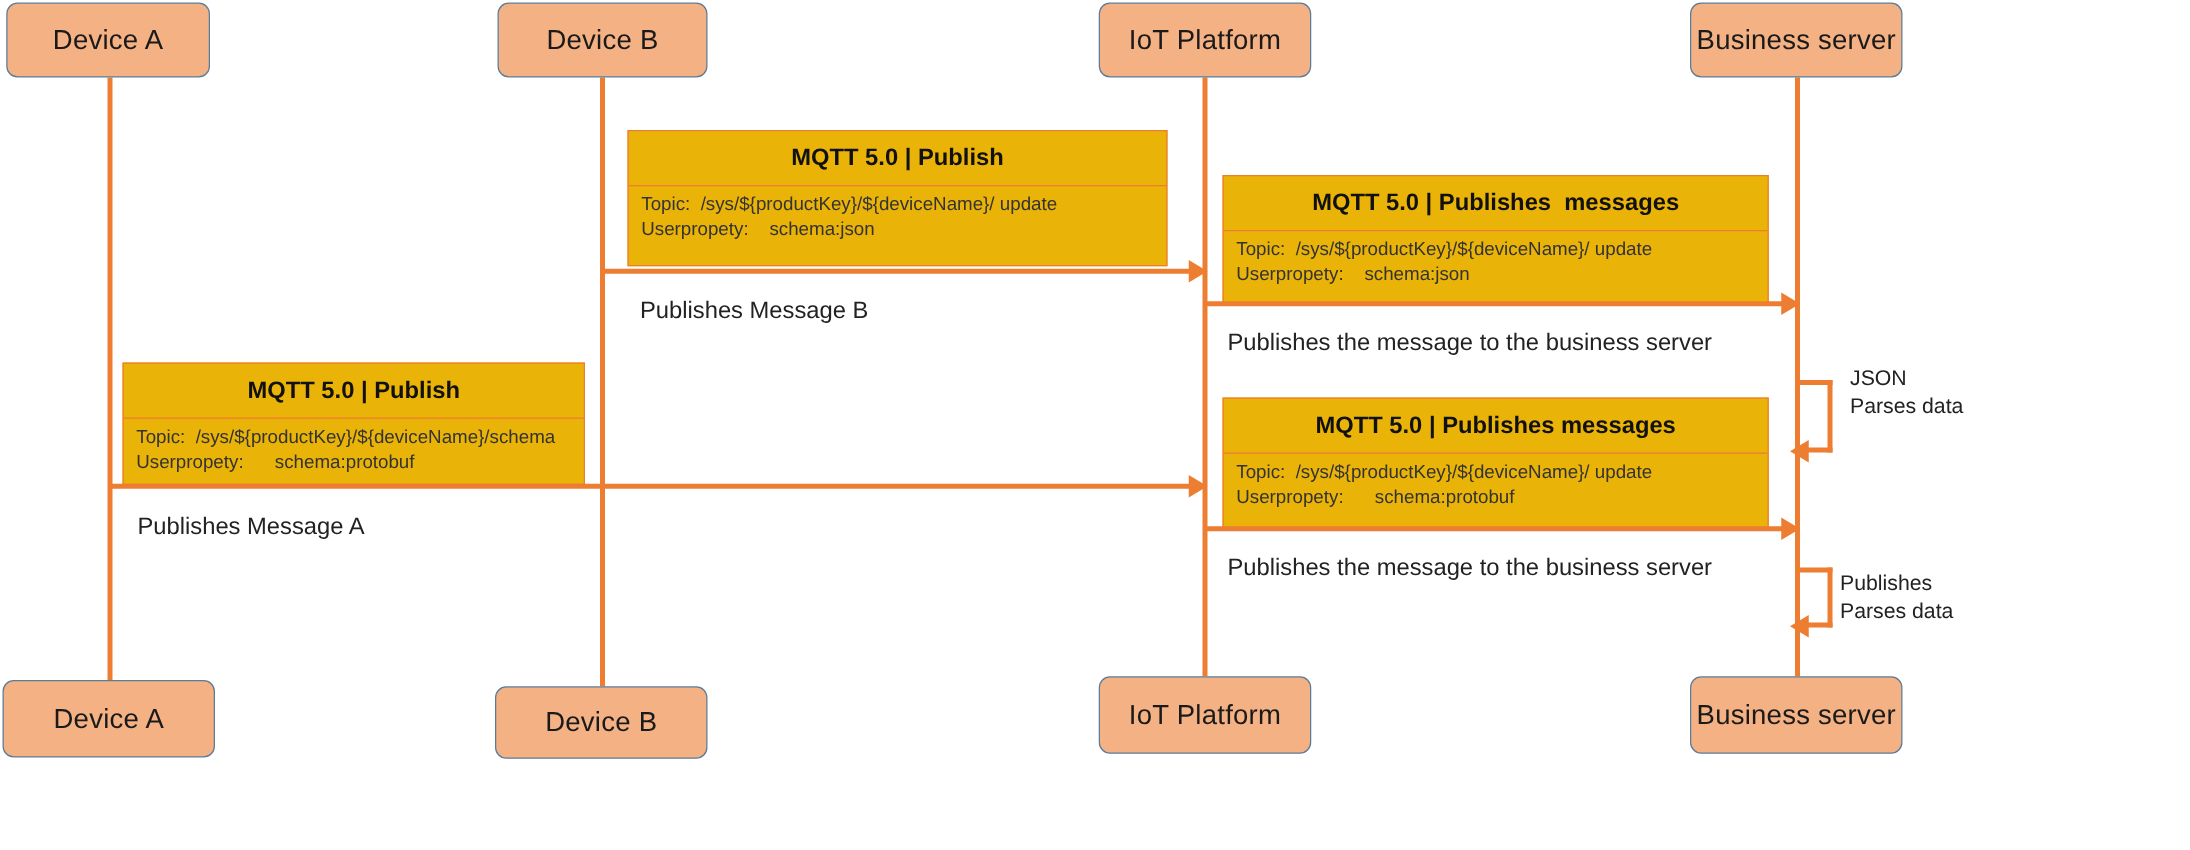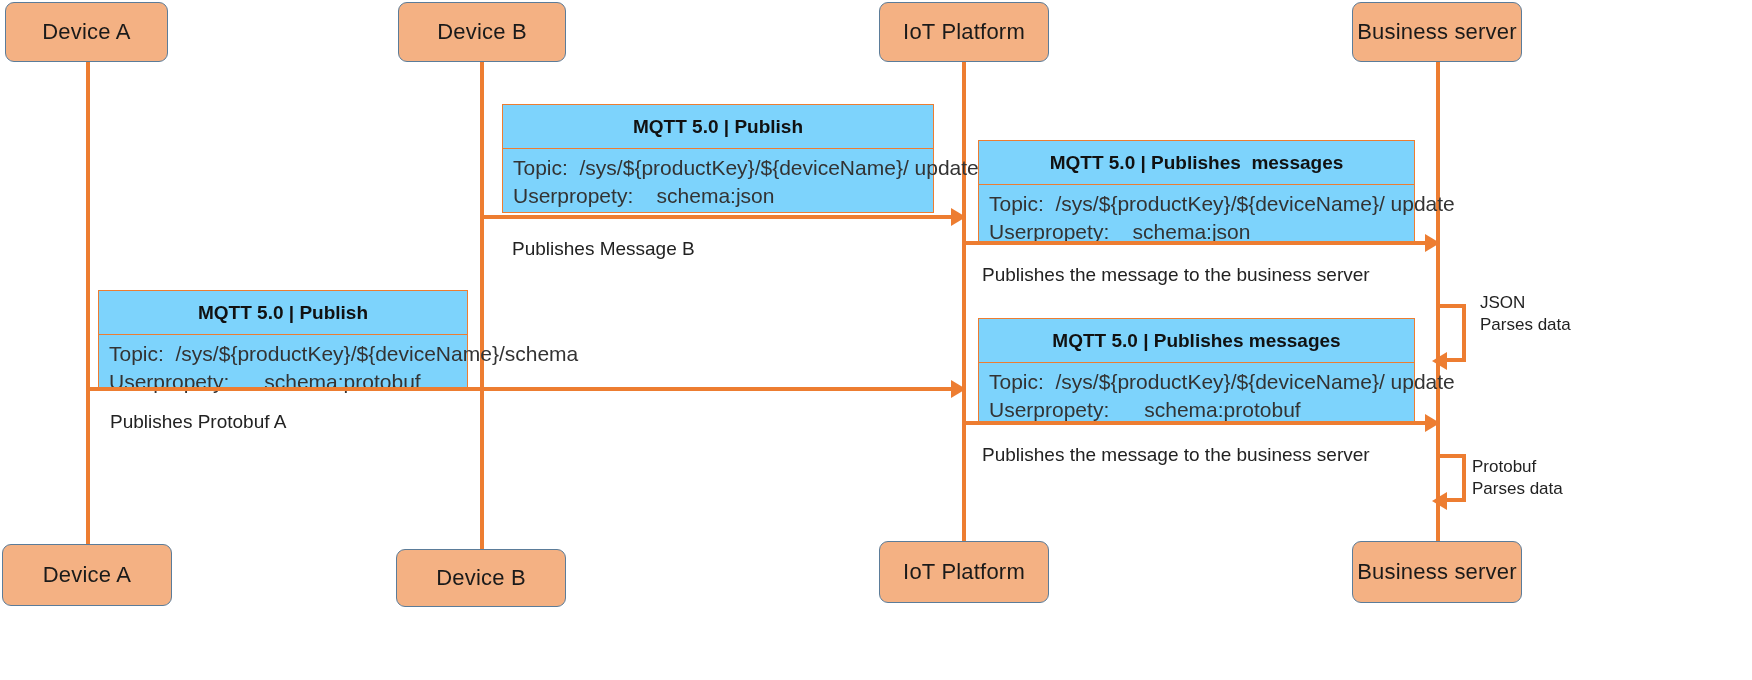--- a/index.html
+++ b/index.html
@@ -9,27 +9,27 @@
   
   .actor{position:absolute;box-sizing:border-box;background:#F4B183;
          border:1.5px solid #5B7C99;border-radius:9px;
          display:flex;align-items:center;justify-content:center;
          font-size:22px;color:#1a1a1a;letter-spacing:.2px;white-space:nowrap;}
 
   
   .lifeline{position:absolute;width:4px;background:#ED7D31;}
 
   
-  .msgbox{position:absolute;box-sizing:border-box;background:#7dd3fc;
+  .msgbox{position:absolute;box-sizing:border-box;background:#eab308;
           border:1.4px solid #ED7D31;}
   .msgbox .mhead{box-sizing:border-box;border-bottom:1.4px solid #ED7D31;
                  font-weight:bold;font-size:19px;color:#111;
                  display:flex;align-items:center;justify-content:center;
                  height:44px;padding:0 10px;white-space:pre;}
-  .msgbox .mbody{padding:5px 0 6px 10px;font-size:21px;color:#333;line-height:1.32;}
+  .msgbox .mbody{padding:5px 0 6px 10px;font-size:15px;color:#333;line-height:1.32;}
   .msgbox .mbody div{white-space:pre;}
 
   
   .arrow{position:absolute;height:4px;background:#ED7D31;}
   .ahead{position:absolute;width:0;height:0;
          border-top:9px solid transparent;border-bottom:9px solid transparent;
          border-left:15px solid #ED7D31;}
   .alabel{position:absolute;font-size:19px;color:#222;white-space:nowrap;margin-top:14px;}
 
   
@@ -109,33 +109,33 @@
 
   <div class="msgbox" style="left:98px; top:290px; width:370px; height:98px;">
     <div class="mhead">MQTT 5.0 | Publish</div>
     <div class="mbody">
       <div>Topic:  /sys/${productKey}/${deviceName}/schema</div>
       <div>Userpropety:      schema:protobuf</div>
     </div>
   </div>
   <div class="arrow" style="left:88px; top:387px; width:876px;"></div>
   <div class="ahead" style="left:951px; top:380px;"></div>
-  <div class="alabel" style="left:110px; top:397px;">Publishes Protobuf A</div>
+  <div class="alabel" style="left:110px; top:397px;">Publishes Message A</div>
 
   <div class="msgbox" style="left:978px; top:318px; width:437px; height:105px;">
     <div class="mhead">MQTT 5.0 | Publishes messages</div>
     <div class="mbody">
       <div>Topic:  /sys/${productKey}/${deviceName}/ update</div>
       <div>Userpropety:      schema:protobuf</div>
     </div>
   </div>
   <div class="arrow" style="left:964px; top:421px; width:476px;"></div>
   <div class="ahead" style="left:1425px; top:414px;"></div>
   <div class="alabel" style="left:982px; top:430px;">Publishes the message to the business server</div>
 
   <div class="loop" style="left:1438px; top:454px; width:28px; height:48px;"></div>
   <div class="loophead" style="left:1432px; top:492px;"></div>
   <div class="looplabel" style="left:1472px; top:456px;">
-    <div>Protobuf</div>
+    <div>Publishes</div>
     <div>Parses data</div>
   </div>
 
 </div>
 
 </body></html>

